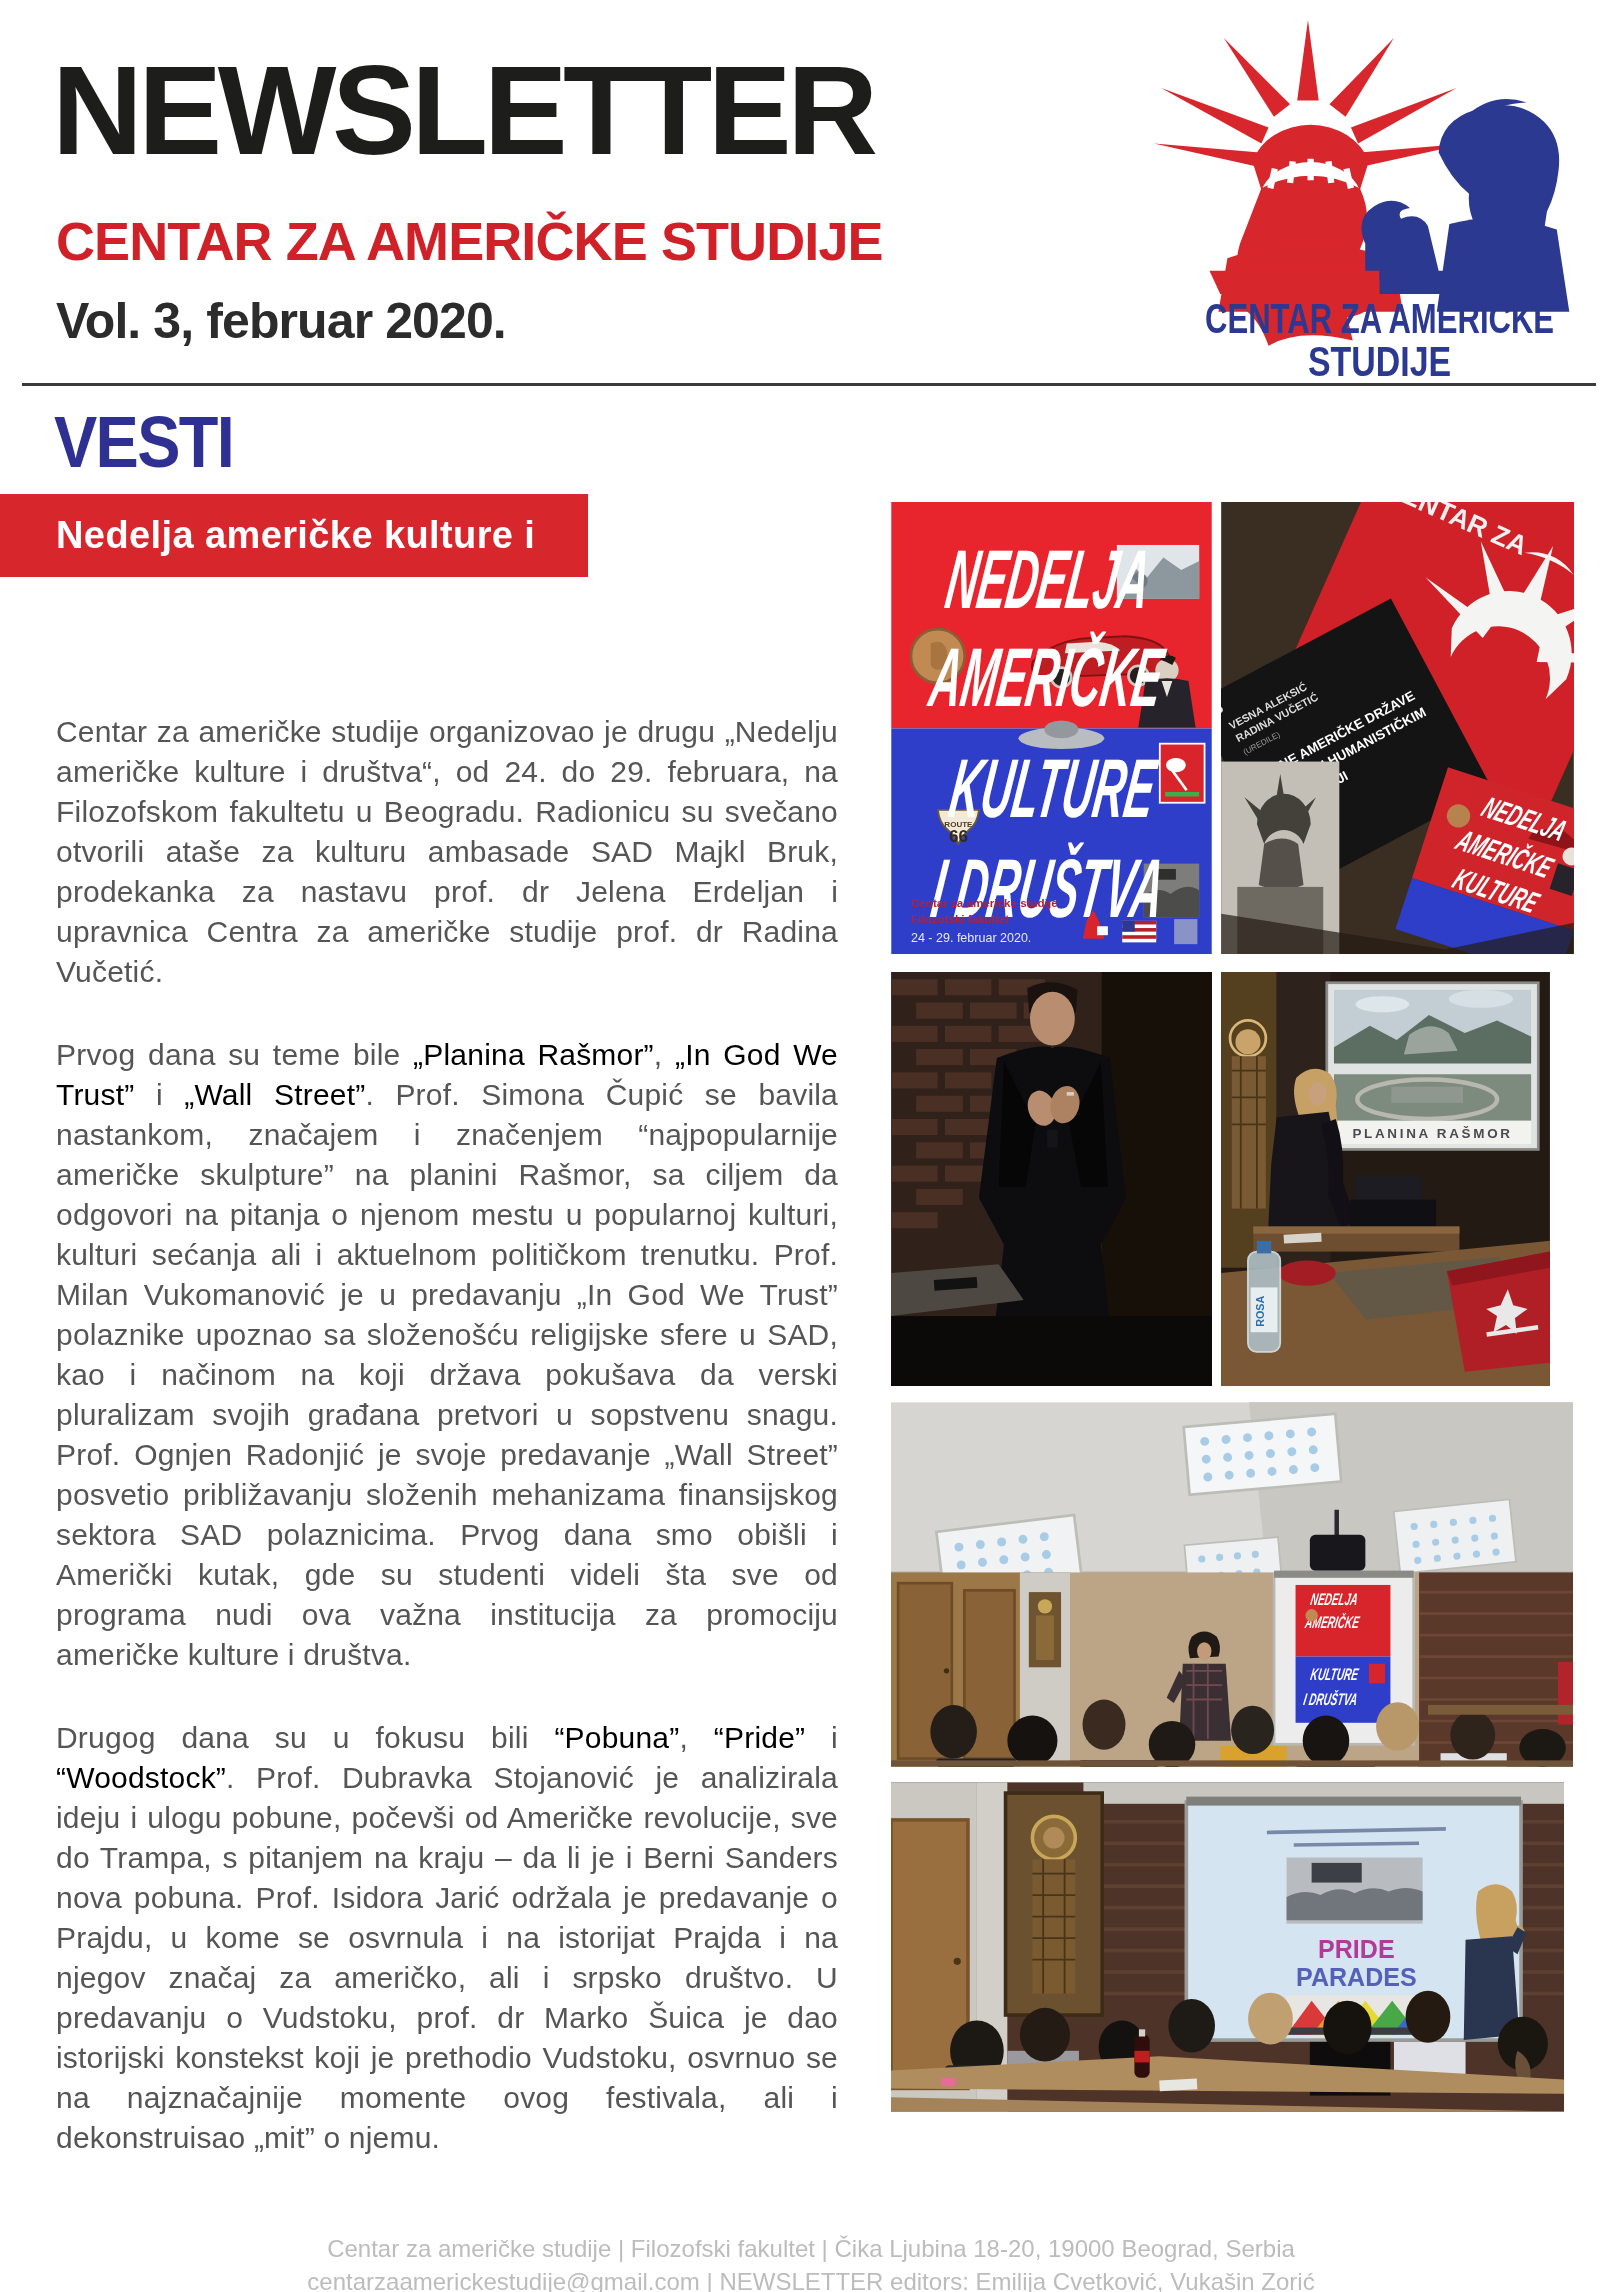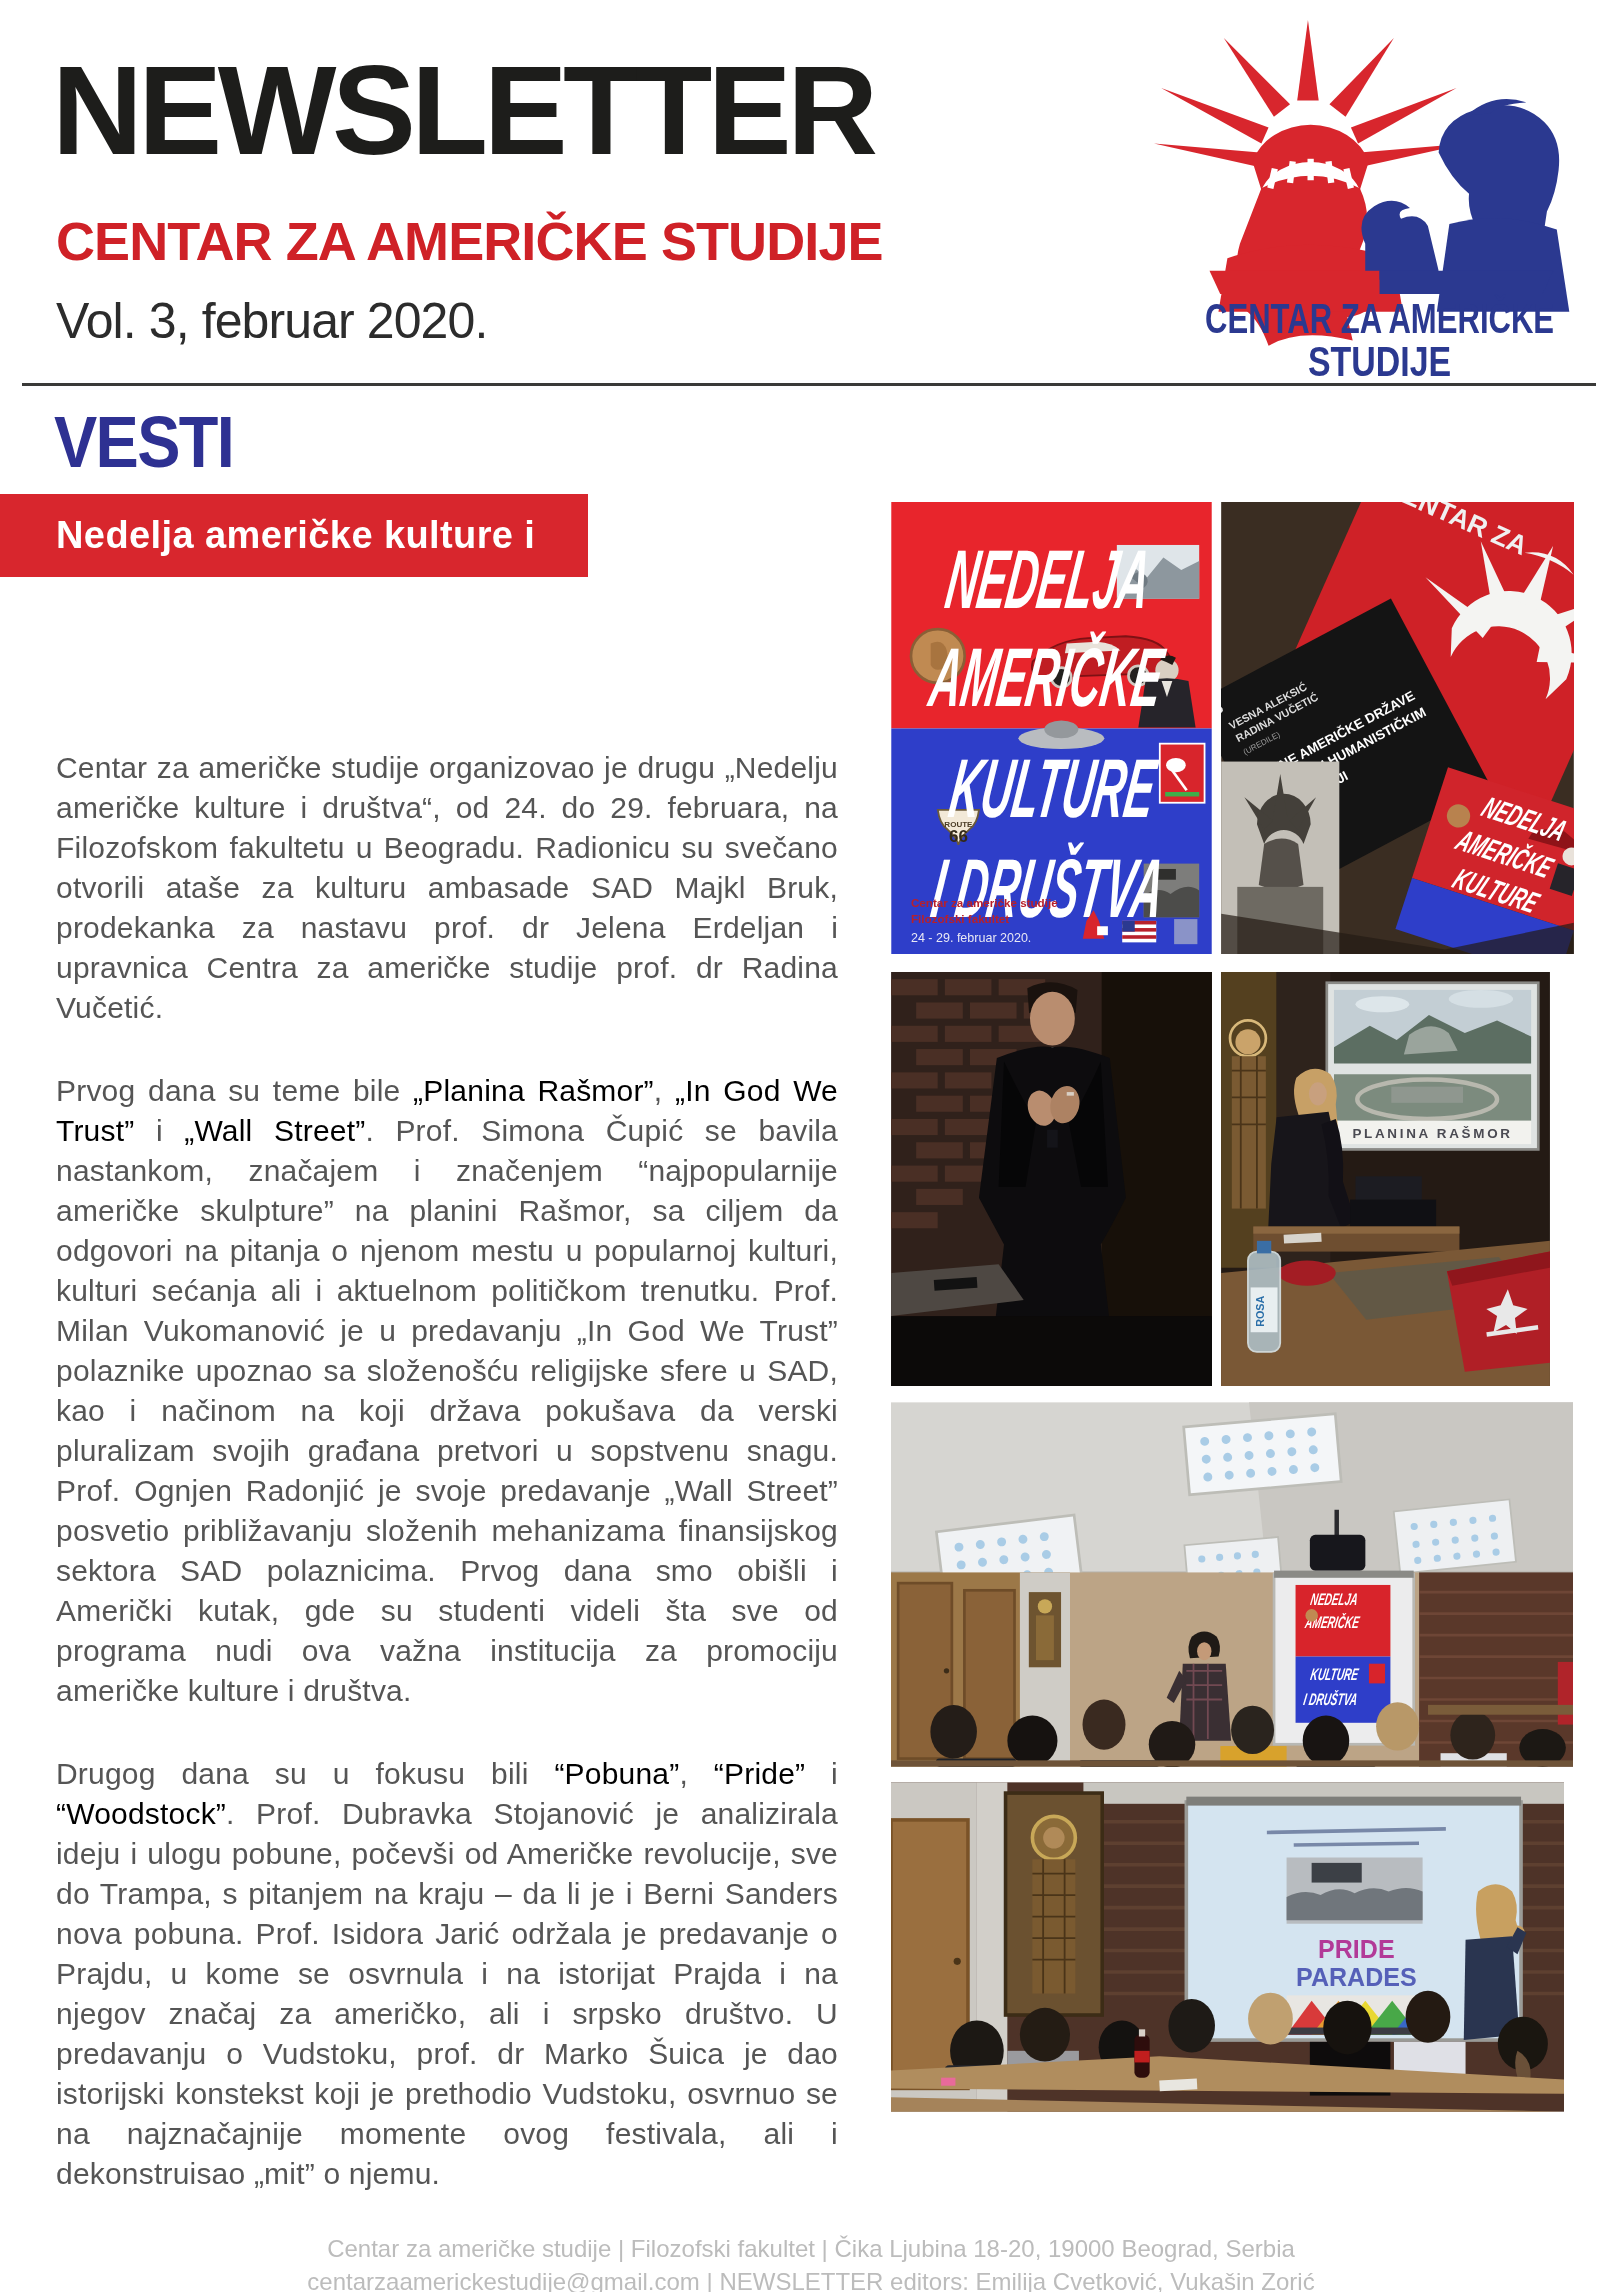--- a/index.html
+++ b/index.html
@@ -11,40 +11,40 @@
 
   
   .hdr-title {
     left:52px; top:47px; font-size:127px; line-height:1.0; font-weight:bold;
     color:#1d1d1b; letter-spacing:-4.5px; transform:scaleX(0.99); transform-origin:left top;
   }
   .hdr-sub {
     left:56px; top:210px; font-size:54px; font-weight:bold; color:#cf2127; letter-spacing:-0.9px;
   }
   .hdr-vol {
-    left:56px; top:292px; font-size:50px; font-weight:normal; color:#2c2c2c; letter-spacing:-0.9px;
+    left:56px; top:292px; font-size:50px; font-weight:bold; color:#2c2c2c; letter-spacing:-0.9px;
   }
   .logo-box { left:1154px; top:18px; width:452px; height:363px;text-align:right; }
   .divider { left:22.4px; top:383px; width:1578px; height:2.7px; background:#3a3a38; }
 
   
   .vesti {
     left:54px; top:401px; font-size:72px; font-weight:bold; color:#2e3192;
     letter-spacing:-1.8px; transform:scaleX(0.90); transform-origin:left top;
   }
   .banner {
     left:0; top:494px; width:588px; height:83px; background:#d8262d;
   }
   .banner span {
     position:absolute; left:56px; top:0; line-height:83px; font-size:38px;
     font-weight:bold; color:#ffffff; letter-spacing:0.4px;
   }
 
   
-  .article { left:56px; top:748px; width:782px; }
+  .article { left:56px; top:712px; width:782px; }
   .article p {
     margin:0 0 43px 0; font-size:30px; line-height:40px; text-align:justify;
     color:#555555; letter-spacing:0.2px;
   }
   .article .red { color:#000000; }
 
   
   .photo { position:absolute; display:block; }
   .vline { left:1597px; top:1361px; width:2.7px; height:38px; background:#9a9a9a; }
 

